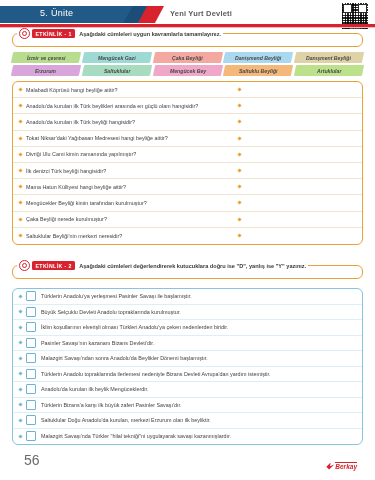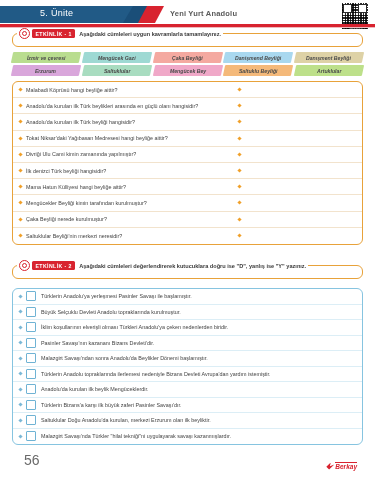--- a/index.html
+++ b/index.html
@@ -196,21 +196,21 @@
   }
 </style>
 </head>
 <body>
 
 <div class="header">
   <div class="hdr-blue"></div>
   <div class="hdr-unit">5. Ünite</div>
   <div class="hdr-chevron1"></div>
   <div class="hdr-chevron2"></div>
-  <div class="hdr-title">Yeni Yurt Anadolu</div>
+  <div class="hdr-title">Yeni Yurt Devleti</div>
   <div class="qr"></div>
   <div class="qr-cap">www.test.tr</div>
   <div class="hdr-rule"></div>
   <div class="hdr-rule2"></div>
 </div>
 
 <div class="activity" id="act1-instr" style="top:33px;height:14px;">
   <div class="act-badge">
     <span class="badge-circle">
         <span></span>

